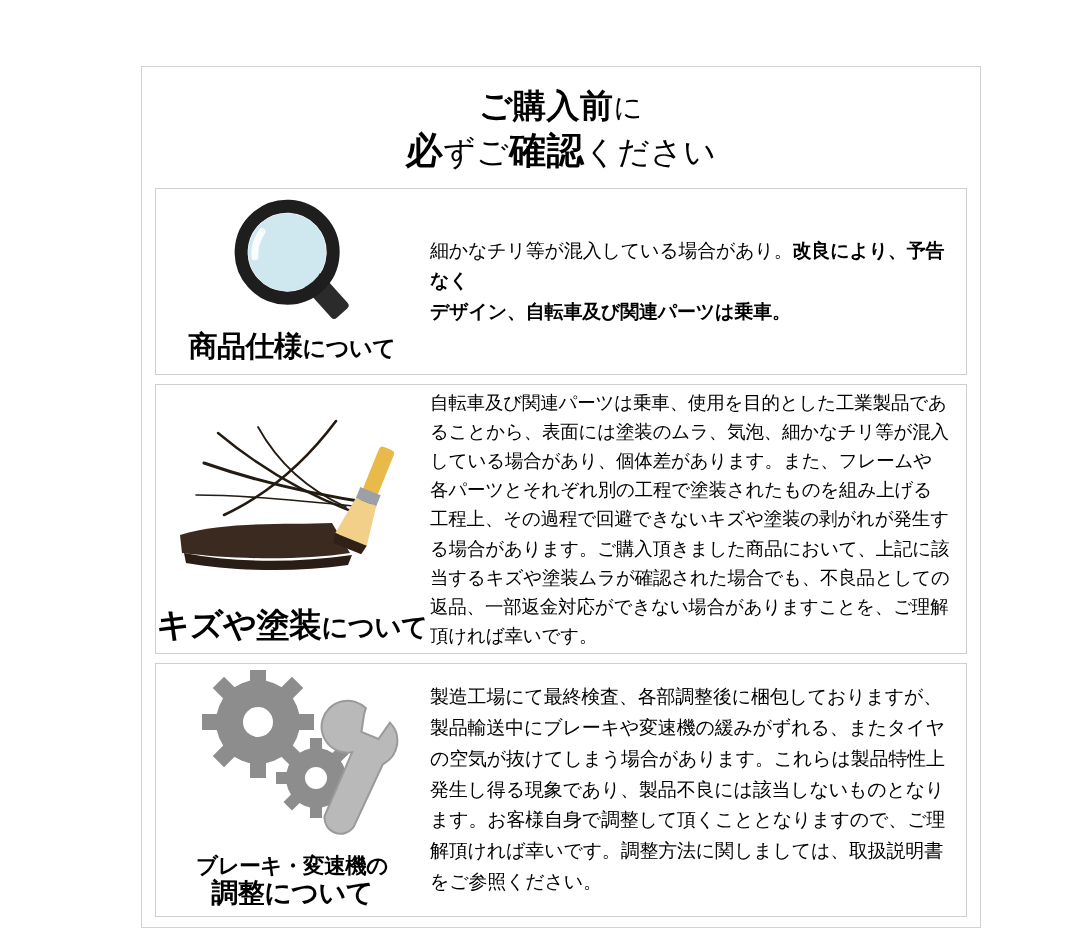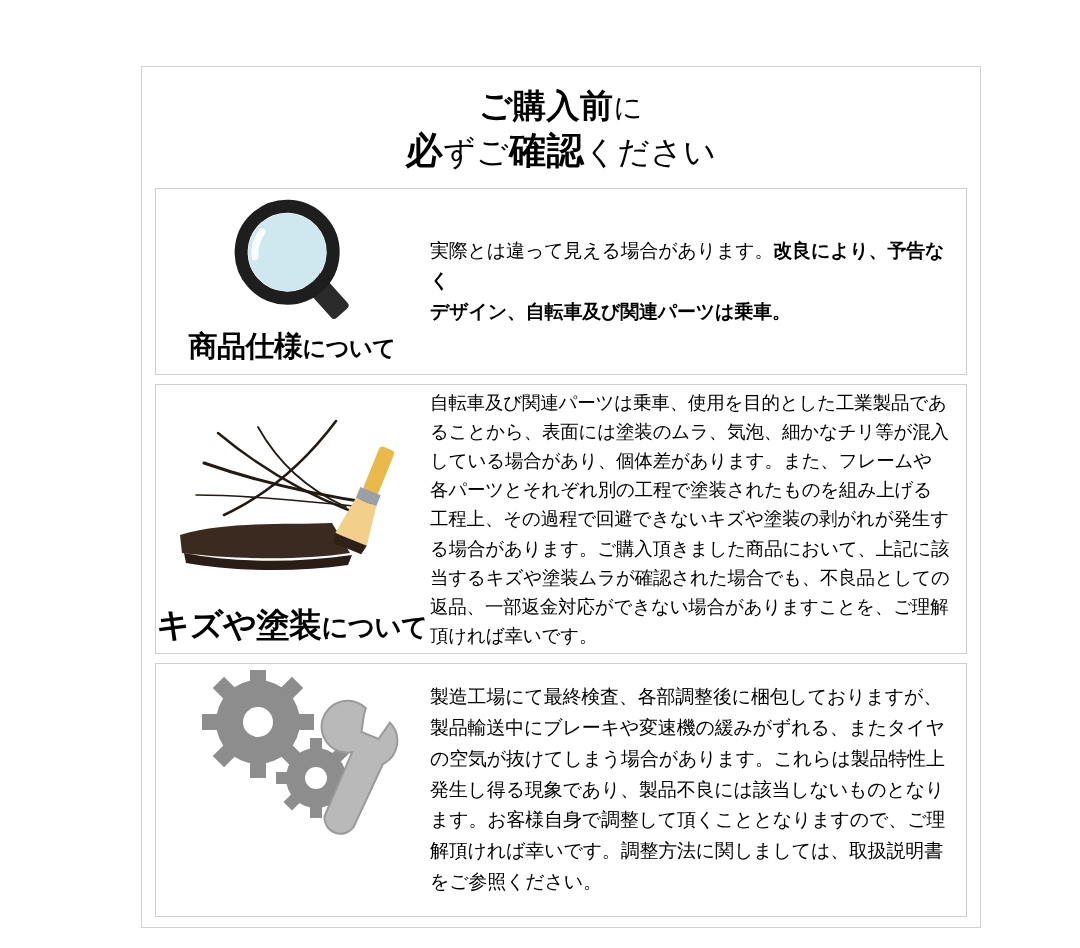--- a/index.html
+++ b/index.html
@@ -138,21 +138,21 @@
               <circle cx="97" cy="56" r="39" fill="#cfe8ef"></circle>
               <path d="M70 38 a38 38 0 0 1 22 -14" fill="none" stroke="#ffffff" stroke-width="7" stroke-linecap="round" opacity="0.85"></path>
             </g>
           </svg>
           <div class="label">
             <span>商品仕様</span><span class="small">について</span>
           </div>
         </div>
         <div class="text-col">
           <div class="body-text">
-            <div><span>実際とは違って見える場合があります。</span><span class="b">改良により、予告なく</span></div>
+            <div><span>細かなチリ等が混入している場合があり。</span><span class="b">改良により、予告なく</span></div>
             <div class="b">デザイン、自転車及び関連パーツは乗車。</div>
           </div>
         </div>
       </div>
     </div>
 
     <div class="section sec2">
       <div class="sec-inner">
         <div class="icon-col">
           <svg class="art brush-svg" width="262" height="175" viewBox="0 0 262 175">
@@ -219,20 +219,24 @@
                   <rect x="26" y="-6" width="14" height="12" transform="rotate(45)"></rect>
                 </g>
               </g>
               <circle cx="136" cy="108" r="11" fill="#ffffff"></circle>
             </g>
 
             <g transform="rotate(35 120 80)" fill="#b9b9b9" stroke="#9a9a9a" stroke-width="2">
               <path d="M150 8 a26 26 0 1 0 14 44 L178 120 a16 16 0 0 0 30 -8 L196 44 A26 26 0 0 0 178 6 L178 26 L160 30 L152 14 Z"></path>
             </g>
           </svg>
+          <div class="label">
+            <div class="small">ブレーキ・変速機の</div>
+            <div>調整について</div>
+          </div>
         </div>
         <div class="text-col">
           <div class="body-text">製造工場にて最終検査、各部調整後に梱包しておりますが、製品輸送中にブレーキや変速機の緩みがずれる、またタイヤの空気が抜けてしまう場合があります。これらは製品特性上発生し得る現象であり、製品不良には該当しないものとなります。お客様自身で調整して頂くこととなりますので、ご理解頂ければ幸いです。調整方法に関しましては、取扱説明書をご参照ください。</div>
         </div>
       </div>
     </div>
 
   </div>
 </div>
 

